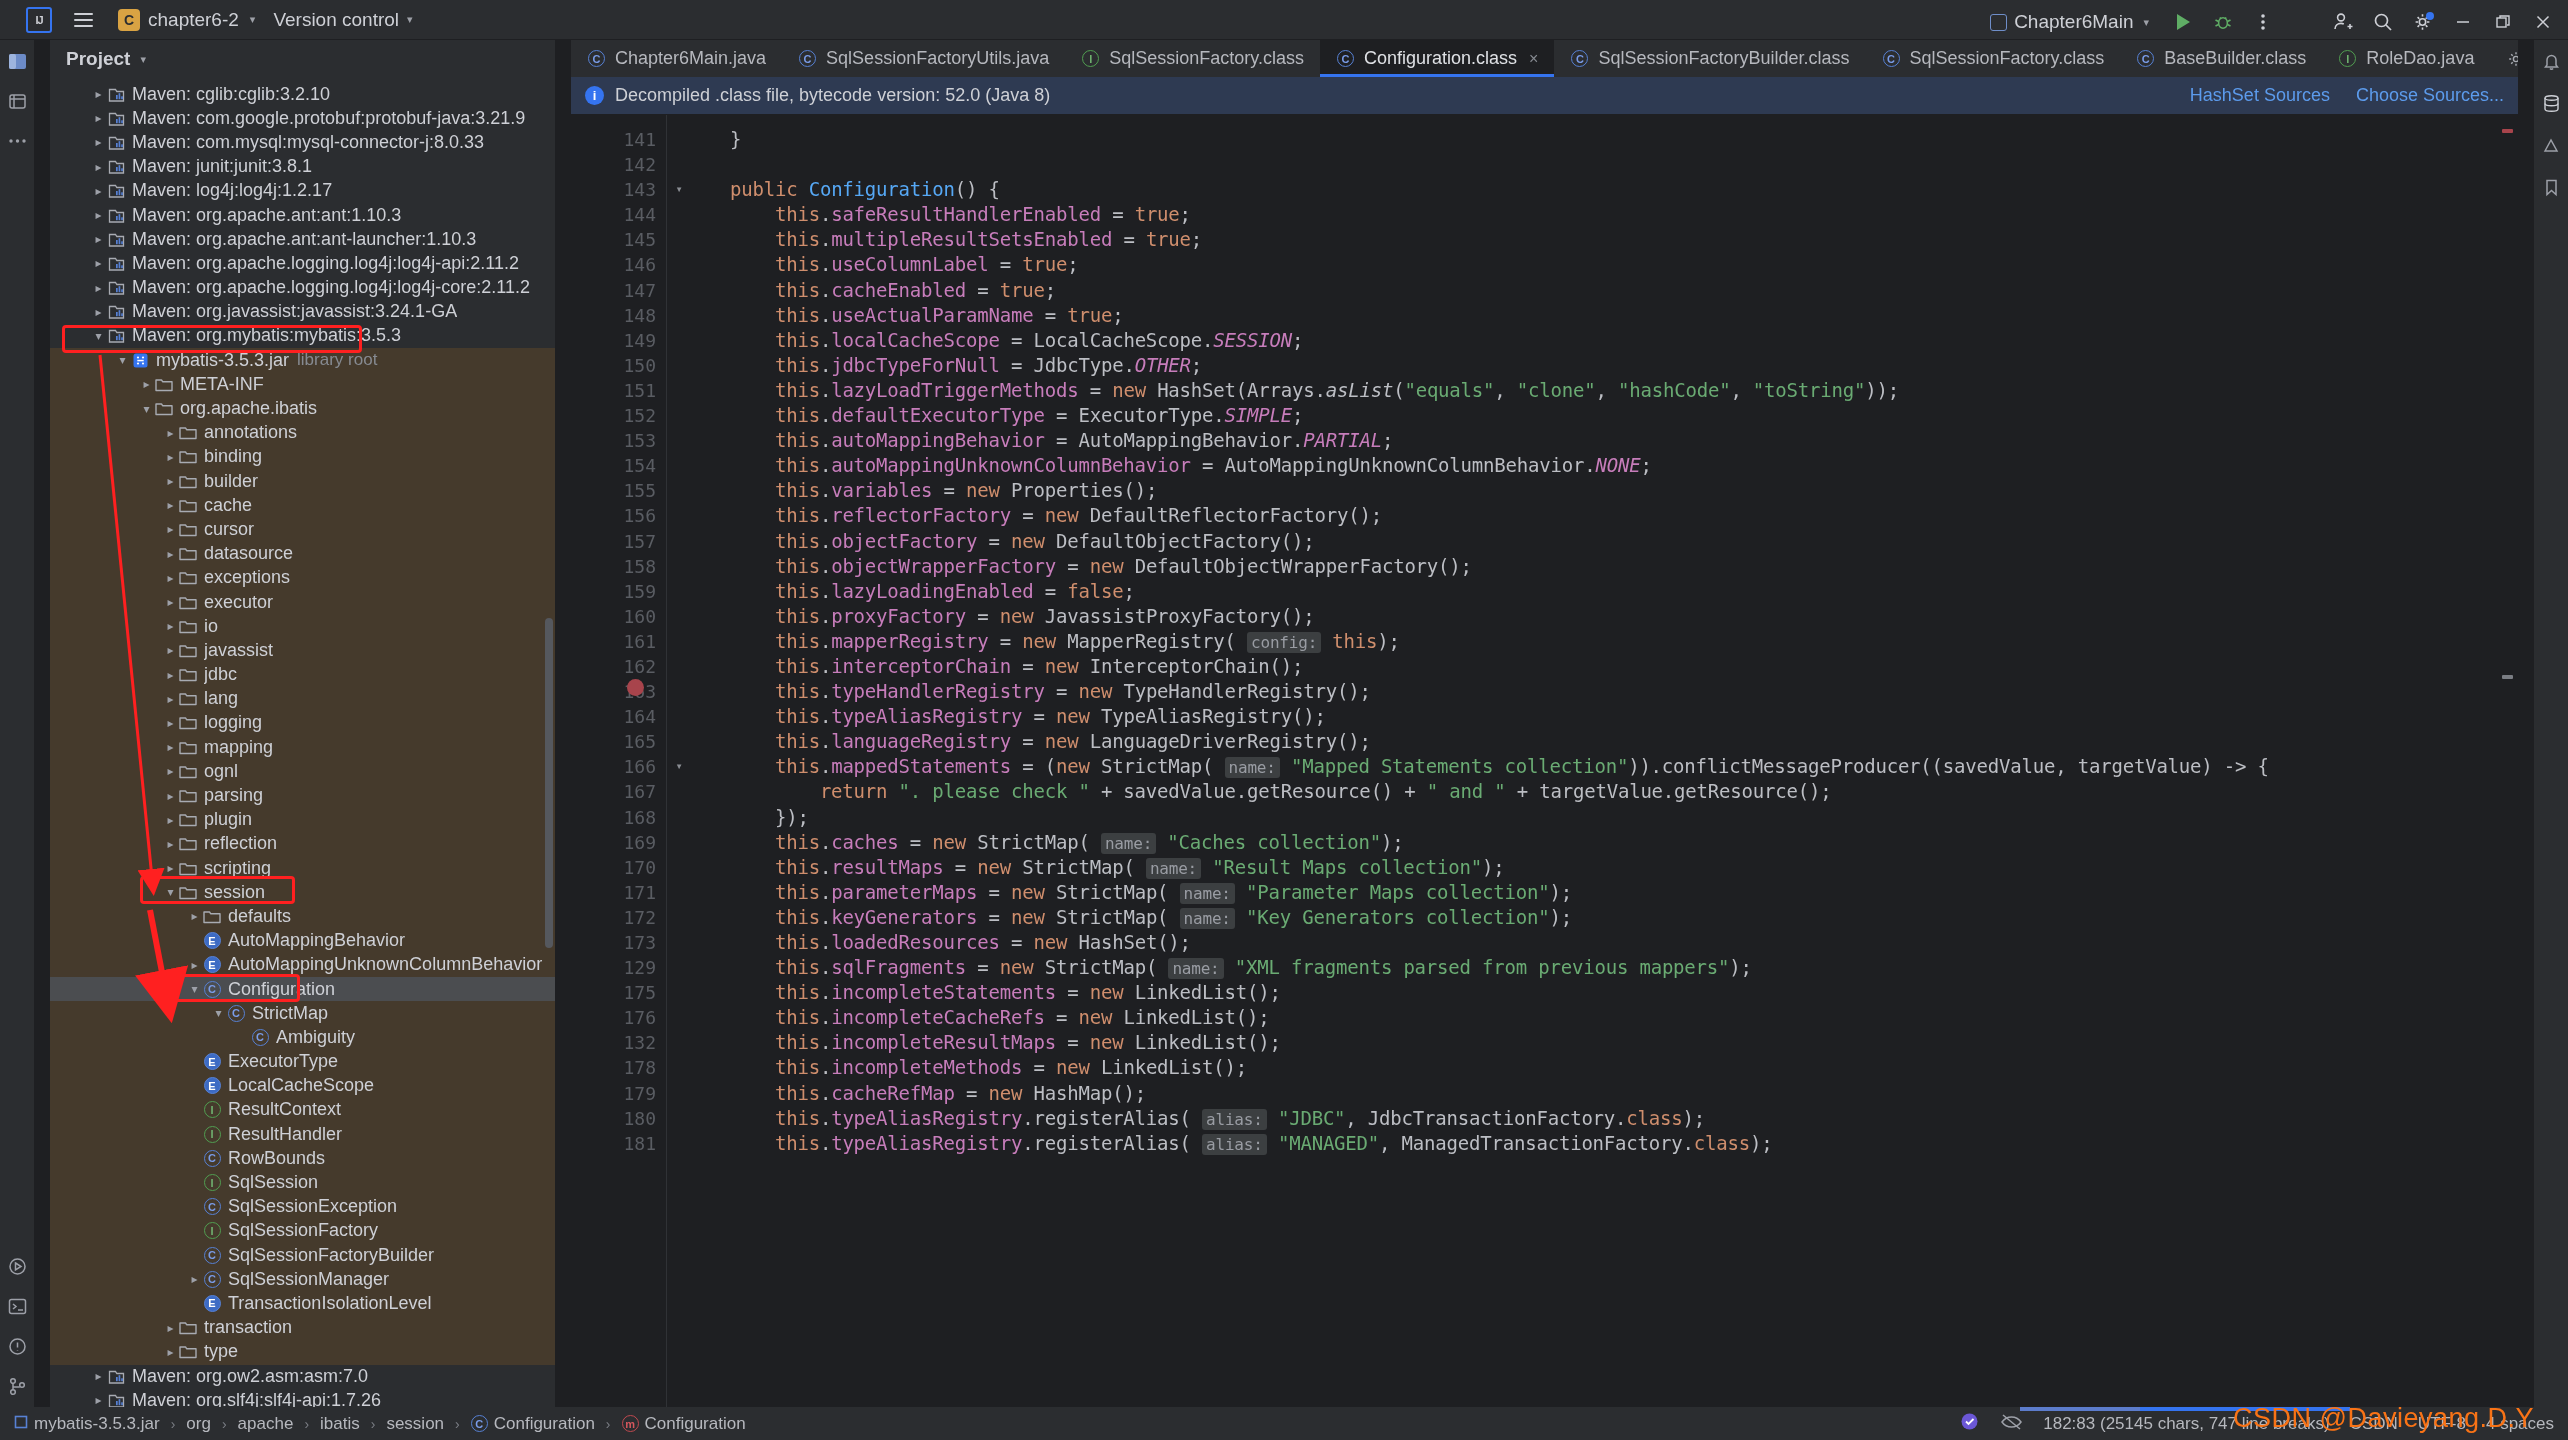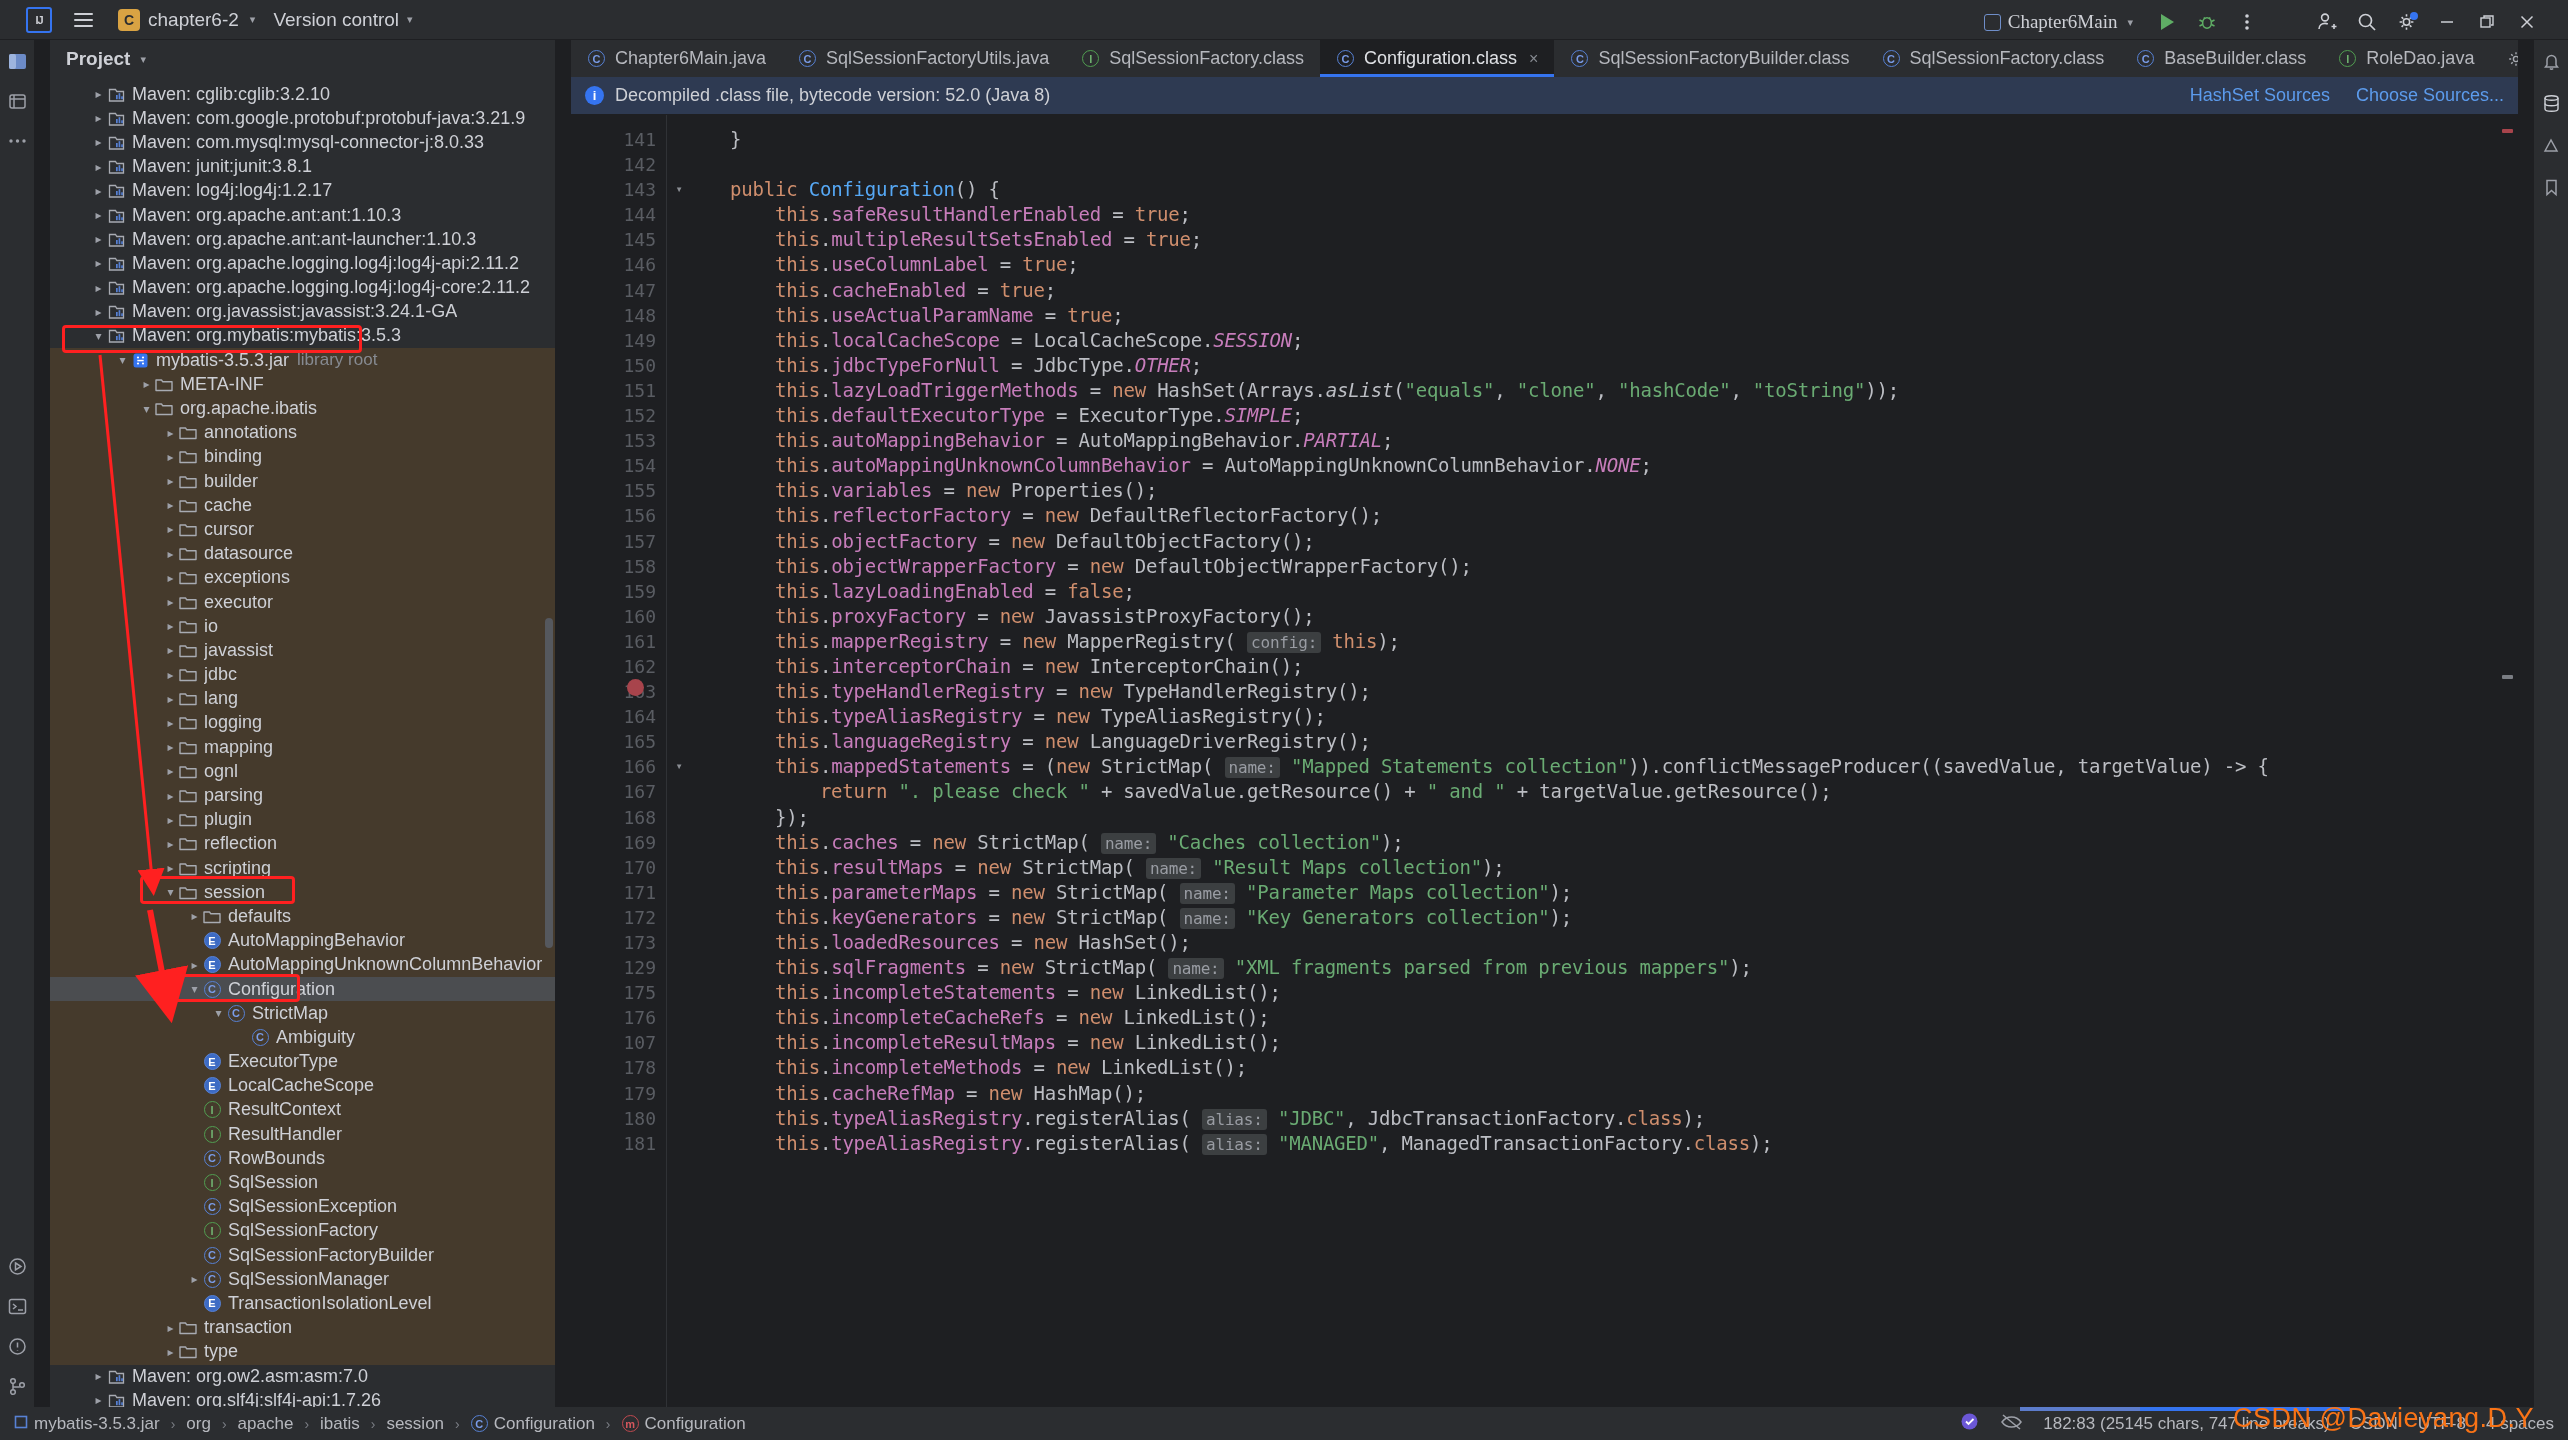--- a/index.html
+++ b/index.html
@@ -23,21 +23,21 @@
   }
   .burger { width:34px; height:34px; display:flex; flex-direction:column; justify-content:center;
      align-items:center; gap:4px; margin-left:6px; margin-right:10px;}
   .burger span{ display:block; width:19px; height:2px; background:#CED0D6; border-radius:1px;}
   .proj-chip { display:flex; align-items:center; gap:8px; padding:4px 8px; border-radius:5px; }
   .proj-badge { width:22px;height:22px;border-radius:4px;background:#D9A343;color:#2B2D30;
      font-size:14px;font-weight:bold;display:flex;align-items:center;justify-content:center;}
   .chev { font-size:11px; color:#9DA0A8; margin-left:3px;}
   .tb-item { padding:5px 10px; border-radius:5px; display:flex; align-items:center; gap:5px;
      color:#CED0D6; font-size:19px; white-space:nowrap;}
-  .tb-right { position:absolute; right:0; top:0; height:44px; display:flex; align-items:center; gap:2px; padding-right:22px;font-family:Liberation Serif, serif;}
+  .tb-right { position:absolute; right:0; top:0; height:44px; display:flex; align-items:center; gap:2px; padding-right:6px;}
   .ic-btn { width:38px;height:34px;display:flex;align-items:center;justify-content:center; border-radius:5px; position:relative;}
   .run-chip { display:flex;align-items:center;gap:7px;padding:4px 9px;border-radius:5px; margin-right:4px;}
   .run-sq { width:17px;height:17px;border:1.7px solid #6F8EC9; border-radius:3px;}
   .play { width:0;height:0;border-left:13px solid #5FAD65;border-top:8px solid transparent;border-bottom:8px solid transparent;}
   .dot-badge{ position:absolute; top:7px; right:8px; width:8px;height:8px;border-radius:50%;background:#3574F0;}
 
   
   .mainrow { flex:1; display:flex; min-height:0;gap:16px; }
   .leftbar { width:34px; background:#2B2D30; display:flex; flex-direction:column; align-items:center;
      justify-content:space-between; padding:6px 0; flex:0 0 34px;}
@@ -959,21 +959,21 @@
             <div class="gl">167</div>
             <div class="gl">168</div>
             <div class="gl">169</div>
             <div class="gl">170</div>
             <div class="gl">171</div>
             <div class="gl">172</div>
             <div class="gl">173</div>
             <div class="gl">129</div>
             <div class="gl">175</div>
             <div class="gl">176</div>
-            <div class="gl">107</div>
+            <div class="gl">132</div>
             <div class="gl">178</div>
             <div class="gl">179</div>
             <div class="gl">180</div>
             <div class="gl">181</div>
           </div>
         <div class="code" id="code"><div style="height: 25.1px;">    <span class="pl">}</span></div><div style="height: 25.1px;">&nbsp;</div><div style="height: 25.1px;">    <span class="kw">public</span> <span class="cls">Configuration</span><span class="pl">() {</span></div><div style="height: 25.1px;">        <span class="kw">this</span><span class="pl">.</span><span class="fld">safeResultHandlerEnabled</span> <span class="pl">=</span> <span class="kw">true</span><span class="pl">;</span></div><div style="height: 25.1px;">        <span class="kw">this</span><span class="pl">.</span><span class="fld">multipleResultSetsEnabled</span> <span class="pl">=</span> <span class="kw">true</span><span class="pl">;</span></div><div style="height: 25.1px;">        <span class="kw">this</span><span class="pl">.</span><span class="fld">useColumnLabel</span> <span class="pl">=</span> <span class="kw">true</span><span class="pl">;</span></div><div style="height: 25.1px;">        <span class="kw">this</span><span class="pl">.</span><span class="fld">cacheEnabled</span> <span class="pl">=</span> <span class="kw">true</span><span class="pl">;</span></div><div style="height: 25.1px;">        <span class="kw">this</span><span class="pl">.</span><span class="fld">useActualParamName</span> <span class="pl">=</span> <span class="kw">true</span><span class="pl">;</span></div><div style="height: 25.1px;">        <span class="kw">this</span><span class="pl">.</span><span class="fld">localCacheScope</span> <span class="pl">=</span> <span class="typ">LocalCacheScope</span><span class="pl">.</span><span class="stc">SESSION</span><span class="pl">;</span></div><div style="height: 25.1px;">        <span class="kw">this</span><span class="pl">.</span><span class="fld">jdbcTypeForNull</span> <span class="pl">=</span> <span class="typ">JdbcType</span><span class="pl">.</span><span class="stc">OTHER</span><span class="pl">;</span></div><div style="height: 25.1px;">        <span class="kw">this</span><span class="pl">.</span><span class="fld">lazyLoadTriggerMethods</span> <span class="pl">=</span> <span class="kw">new</span> <span class="typ">HashSet(Arrays.</span><span class="stcm">asList</span><span class="pl">(</span><span class="str">"equals"</span><span class="pl">, </span><span class="str">"clone"</span><span class="pl">, </span><span class="str">"hashCode"</span><span class="pl">, </span><span class="str">"toString"</span><span class="pl">));</span></div><div style="height: 25.1px;">        <span class="kw">this</span><span class="pl">.</span><span class="fld">defaultExecutorType</span> <span class="pl">=</span> <span class="typ">ExecutorType</span><span class="pl">.</span><span class="stc">SIMPLE</span><span class="pl">;</span></div><div style="height: 25.1px;">        <span class="kw">this</span><span class="pl">.</span><span class="fld">autoMappingBehavior</span> <span class="pl">=</span> <span class="typ">AutoMappingBehavior</span><span class="pl">.</span><span class="stc">PARTIAL</span><span class="pl">;</span></div><div style="height: 25.1px;">        <span class="kw">this</span><span class="pl">.</span><span class="fld">autoMappingUnknownColumnBehavior</span> <span class="pl">=</span> <span class="typ">AutoMappingUnknownColumnBehavior</span><span class="pl">.</span><span class="stc">NONE</span><span class="pl">;</span></div><div style="height: 25.1px;">        <span class="kw">this</span><span class="pl">.</span><span class="fld">variables</span> <span class="pl">=</span> <span class="kw">new</span> <span class="typ">Properties();</span></div><div style="height: 25.1px;">        <span class="kw">this</span><span class="pl">.</span><span class="fld">reflectorFactory</span> <span class="pl">=</span> <span class="kw">new</span> <span class="typ">DefaultReflectorFactory();</span></div><div style="height: 25.1px;">        <span class="kw">this</span><span class="pl">.</span><span class="fld">objectFactory</span> <span class="pl">=</span> <span class="kw">new</span> <span class="typ">DefaultObjectFactory();</span></div><div style="height: 25.1px;">        <span class="kw">this</span><span class="pl">.</span><span class="fld">objectWrapperFactory</span> <span class="pl">=</span> <span class="kw">new</span> <span class="typ">DefaultObjectWrapperFactory();</span></div><div style="height: 25.1px;">        <span class="kw">this</span><span class="pl">.</span><span class="fld">lazyLoadingEnabled</span> <span class="pl">=</span> <span class="kw">false</span><span class="pl">;</span></div><div style="height: 25.1px;">        <span class="kw">this</span><span class="pl">.</span><span class="fld">proxyFactory</span> <span class="pl">=</span> <span class="kw">new</span> <span class="typ">JavassistProxyFactory();</span></div><div style="height: 25.1px;">        <span class="kw">this</span><span class="pl">.</span><span class="fld">mapperRegistry</span> <span class="pl">=</span> <span class="kw">new</span> <span class="typ">MapperRegistry(</span> <span class="hint">config:</span> <span class="kw">this</span><span class="pl">);</span></div><div style="height: 25.1px;">        <span class="kw">this</span><span class="pl">.</span><span class="fld">interceptorChain</span> <span class="pl">=</span> <span class="kw">new</span> <span class="typ">InterceptorChain();</span></div><div style="height: 25.1px;">        <span class="kw">this</span><span class="pl">.</span><span class="fld">typeHandlerRegistry</span> <span class="pl">=</span> <span class="kw">new</span> <span class="typ">TypeHandlerRegistry();</span></div><div style="height: 25.1px;">        <span class="kw">this</span><span class="pl">.</span><span class="fld">typeAliasRegistry</span> <span class="pl">=</span> <span class="kw">new</span> <span class="typ">TypeAliasRegistry();</span></div><div style="height: 25.1px;">        <span class="kw">this</span><span class="pl">.</span><span class="fld">languageRegistry</span> <span class="pl">=</span> <span class="kw">new</span> <span class="typ">LanguageDriverRegistry();</span></div><div style="height: 25.1px;">        <span class="kw">this</span><span class="pl">.</span><span class="fld">mappedStatements</span> <span class="pl">= (</span><span class="kw">new</span> <span class="typ">StrictMap(</span> <span class="hint">name:</span> <span class="str">"Mapped Statements collection"</span><span class="pl">)).</span><span class="typ">conflictMessageProducer</span><span class="pl">((savedValue, targetValue) -&gt; {</span></div><div style="height: 25.1px;">            <span class="kw">return</span> <span class="str">". please check "</span> <span class="pl">+ savedValue.</span><span class="typ">getResource</span><span class="pl">() + </span><span class="str">" and "</span><span class="pl"> + targetValue.</span><span class="typ">getResource</span><span class="pl">();</span></div><div style="height: 25.1px;">        <span class="pl">});</span></div><div style="height: 25.1px;">        <span class="kw">this</span><span class="pl">.</span><span class="fld">caches</span> <span class="pl">=</span> <span class="kw">new</span> <span class="typ">StrictMap(</span> <span class="hint">name:</span> <span class="str">"Caches collection"</span><span class="pl">);</span></div><div style="height: 25.1px;">        <span class="kw">this</span><span class="pl">.</span><span class="fld">resultMaps</span> <span class="pl">=</span> <span class="kw">new</span> <span class="typ">StrictMap(</span> <span class="hint">name:</span> <span class="str">"Result Maps collection"</span><span class="pl">);</span></div><div style="height: 25.1px;">        <span class="kw">this</span><span class="pl">.</span><span class="fld">parameterMaps</span> <span class="pl">=</span> <span class="kw">new</span> <span class="typ">StrictMap(</span> <span class="hint">name:</span> <span class="str">"Parameter Maps collection"</span><span class="pl">);</span></div><div style="height: 25.1px;">        <span class="kw">this</span><span class="pl">.</span><span class="fld">keyGenerators</span> <span class="pl">=</span> <span class="kw">new</span> <span class="typ">StrictMap(</span> <span class="hint">name:</span> <span class="str">"Key Generators collection"</span><span class="pl">);</span></div><div style="height: 25.1px;">        <span class="kw">this</span><span class="pl">.</span><span class="fld">loadedResources</span> <span class="pl">=</span> <span class="kw">new</span> <span class="typ">HashSet();</span></div><div style="height: 25.1px;">        <span class="kw">this</span><span class="pl">.</span><span class="fld">sqlFragments</span> <span class="pl">=</span> <span class="kw">new</span> <span class="typ">StrictMap(</span> <span class="hint">name:</span> <span class="str">"XML fragments parsed from previous mappers"</span><span class="pl">);</span></div><div style="height: 25.1px;">        <span class="kw">this</span><span class="pl">.</span><span class="fld">incompleteStatements</span> <span class="pl">=</span> <span class="kw">new</span> <span class="typ">LinkedList();</span></div><div style="height: 25.1px;">        <span class="kw">this</span><span class="pl">.</span><span class="fld">incompleteCacheRefs</span> <span class="pl">=</span> <span class="kw">new</span> <span class="typ">LinkedList();</span></div><div style="height: 25.1px;">        <span class="kw">this</span><span class="pl">.</span><span class="fld">incompleteResultMaps</span> <span class="pl">=</span> <span class="kw">new</span> <span class="typ">LinkedList();</span></div><div style="height: 25.1px;">        <span class="kw">this</span><span class="pl">.</span><span class="fld">incompleteMethods</span> <span class="pl">=</span> <span class="kw">new</span> <span class="typ">LinkedList();</span></div><div style="height: 25.1px;">        <span class="kw">this</span><span class="pl">.</span><span class="fld">cacheRefMap</span> <span class="pl">=</span> <span class="kw">new</span> <span class="typ">HashMap();</span></div><div style="height: 25.1px;">        <span class="kw">this</span><span class="pl">.</span><span class="fld">typeAliasRegistry</span><span class="pl">.</span><span class="typ">registerAlias</span><span class="pl">(</span> <span class="hint">alias:</span> <span class="str">"JDBC"</span><span class="pl">, </span><span class="typ">JdbcTransactionFactory</span><span class="pl">.</span><span class="kw">class</span><span class="pl">);</span></div><div style="height: 25.1px;">        <span class="kw">this</span><span class="pl">.</span><span class="fld">typeAliasRegistry</span><span class="pl">.</span><span class="typ">registerAlias</span><span class="pl">(</span> <span class="hint">alias:</span> <span class="str">"MANAGED"</span><span class="pl">, </span><span class="typ">ManagedTransactionFactory</span><span class="pl">.</span><span class="kw">class</span><span class="pl">);</span></div></div>
         <div class="minimapbar">
           <div class="mm-mark" style="top:14px;background:#A8444C;"></div>
           <div class="mm-mark" style="top:560px;background:#7A7D83;"></div>
         </div>

